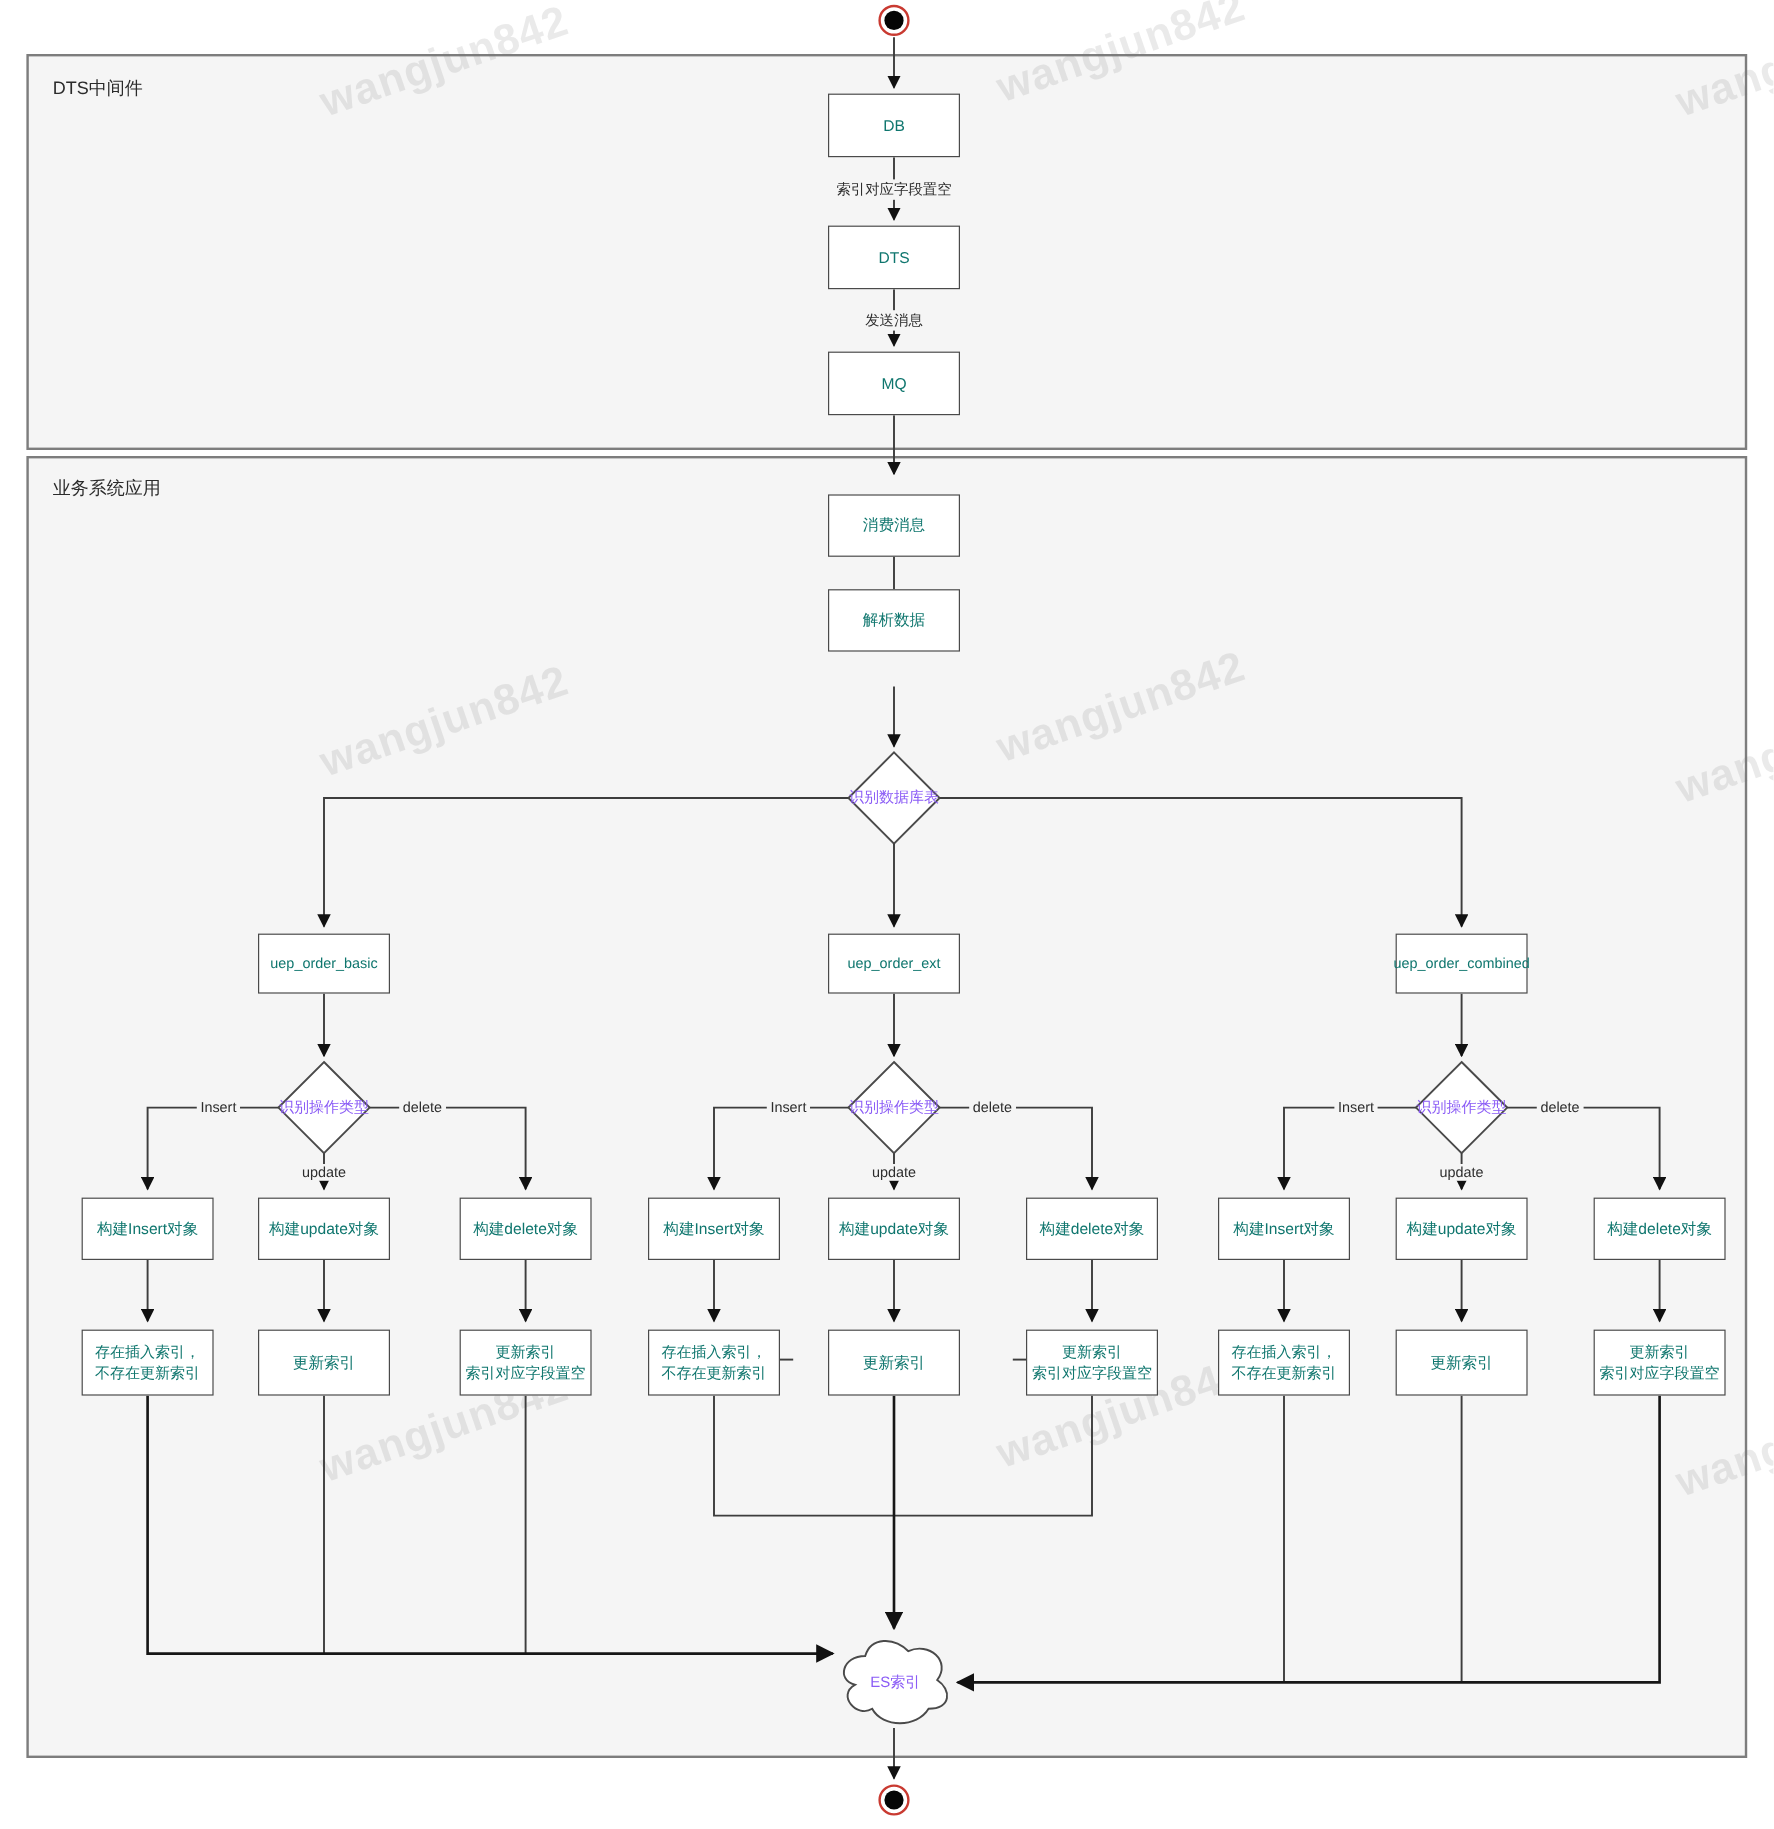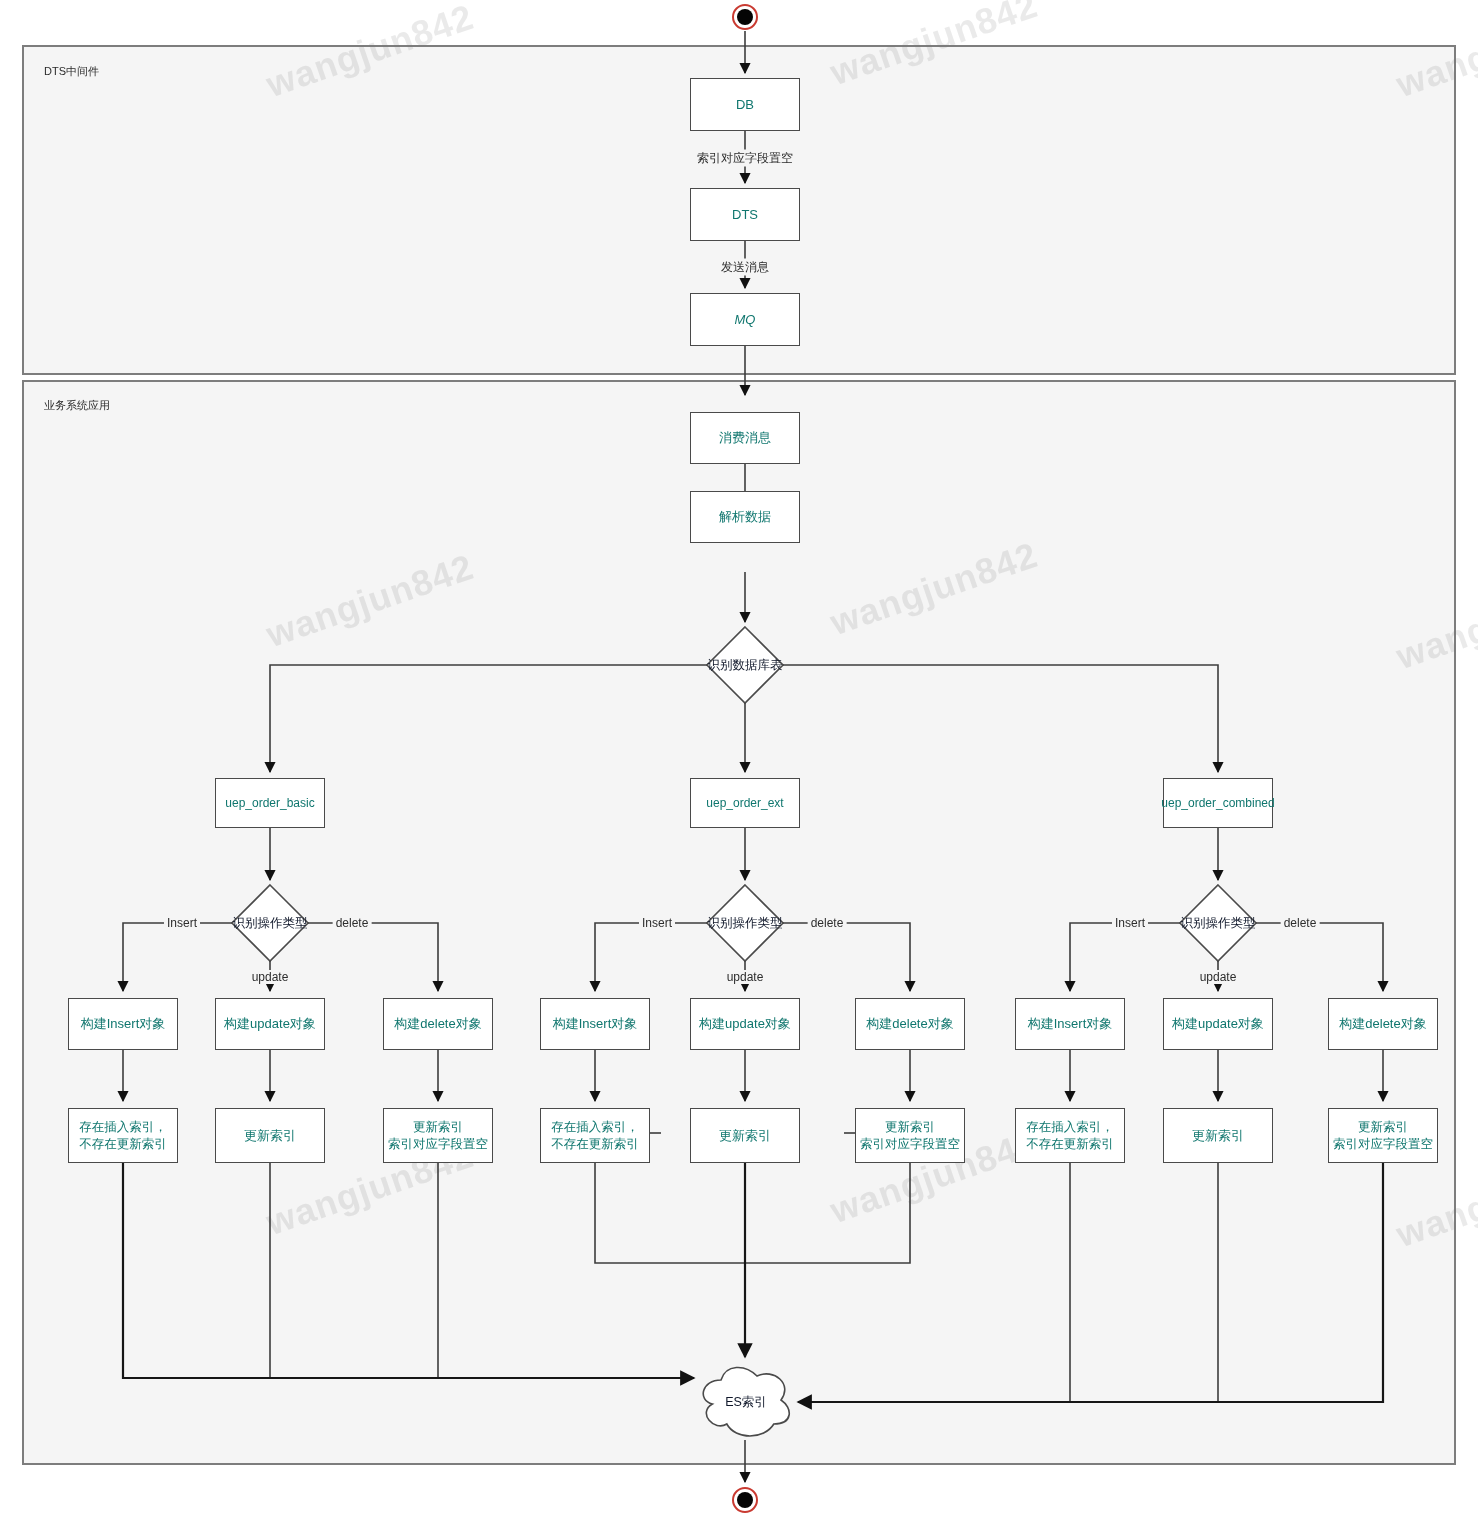--- a/index.html
+++ b/index.html
@@ -5,39 +5,39 @@
   html,body{margin:0;padding:0;background:#fff;}
   .canvas{
     position:relative;width:1478px;height:1524px;background:#ffffff;
     font-family:"Liberation Sans",sans-serif;overflow:hidden;color:#222;
   }
   .container{
     position:absolute;background:#f5f5f5;border:2px solid #7d7d7d;
     box-sizing:border-box;z-index:0;
   }
   .container-label{
-    position:absolute;font-size:11px;color:#2b2b2b;z-index:3;white-space:nowrap;
+    position:absolute;font-size:15px;color:#2b2b2b;z-index:3;white-space:nowrap;
   }
   .tile-wm{
     position:absolute;font-size:36px;letter-spacing:1px;color:rgba(125,125,125,0.16);
     transform:rotate(-19deg);z-index:1;white-space:nowrap;font-weight:600;
   }
   svg.wires{position:absolute;left:0;top:0;z-index:2;}
   .wire{stroke:#3d3d3d;stroke-width:1.6;fill:none;}
   .wire.bold{stroke:#161616;stroke-width:2.2;}
   .shape{stroke:#4a4a4a;stroke-width:1.6;fill:#ffffff;}
   .box{
     position:absolute;background:#ffffff;border:1.5px solid #4a4a4a;box-sizing:border-box;
     display:flex;flex-direction:column;align-items:center;justify-content:center;
     text-align:center;font-size:13px;line-height:1.35;color:#0f766e;z-index:3;
   }
   .box.small-text{font-size:12px;}
   .two-line{font-size:12.5px;}
   .diamond-label,.cloud-label{
-    position:absolute;transform:translate(-50%,-50%);font-size:12.5px;color:#0f172a;
+    position:absolute;transform:translate(-50%,-50%);font-size:12.5px;color:#8b5cf6;
     z-index:3;white-space:nowrap;
   }
   .edge-label{
     position:absolute;transform:translate(-50%,-50%);font-size:12px;color:#2d2d2d;
     background:#f5f5f5;padding:0 3px;z-index:3;white-space:nowrap;
   }
   .terminal{
     position:absolute;width:26px;height:26px;border-radius:50%;
     border:2.5px solid #c93a31;background:#ffffff;box-sizing:border-box;
     display:flex;align-items:center;justify-content:center;z-index:4;
@@ -140,21 +140,21 @@
       <div class="dot"></div>
     </div>
   <div class="terminal" style="left:732px;top:1487px;">
       <div class="dot"></div>
     </div>
 
   <div class="box" style="left:690px;top:78px;width:110px;height:53px;">DB</div>
   <span class="edge-label" style="left:745px;top:158px;">索引对应字段置空</span>
   <div class="box" style="left:690px;top:188px;width:110px;height:53px;">DTS</div>
   <span class="edge-label" style="left:745px;top:267px;">发送消息</span>
-  <div class="box" style="left:690px;top:293px;width:110px;height:53px;font-style:italic;">MQ</div>
+  <div class="box" style="left:690px;top:293px;width:110px;height:53px;">MQ</div>
 
   <div class="box" style="left:690px;top:400px;width:110px;height:52px;margin-top:12px;">消费消息</div>
   <div class="box" style="left:690px;top:491px;width:110px;height:52px;">解析数据</div>
   <span class="diamond-label" style="left:745px;top:665px;">识别数据库表</span>
 
   <div class="box small-text" style="left:215px;top:778px;width:110px;height:50px;">uep_order_basic</div>
   <div class="box small-text" style="left:690px;top:778px;width:110px;height:50px;">uep_order_ext</div>
   <div class="box small-text" style="left:1163px;top:778px;width:110px;height:50px;">uep_order_combined</div>
 
   <span class="diamond-label" style="left:270px;top:923px;">识别操作类型</span>

